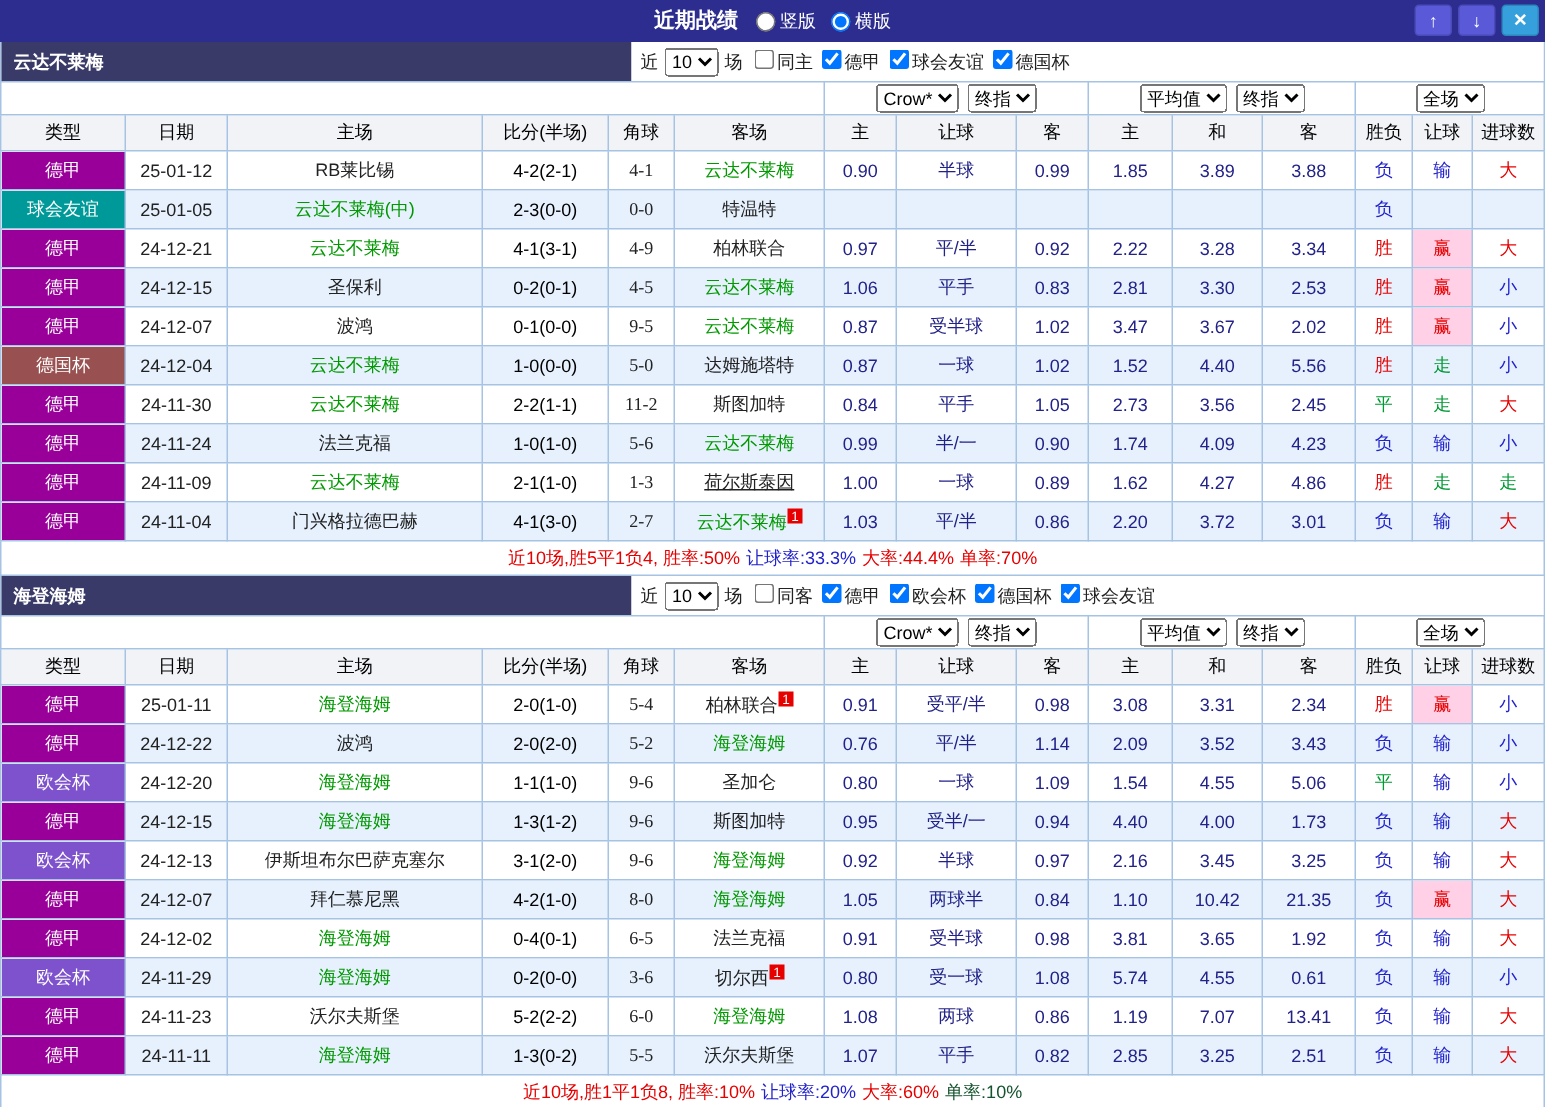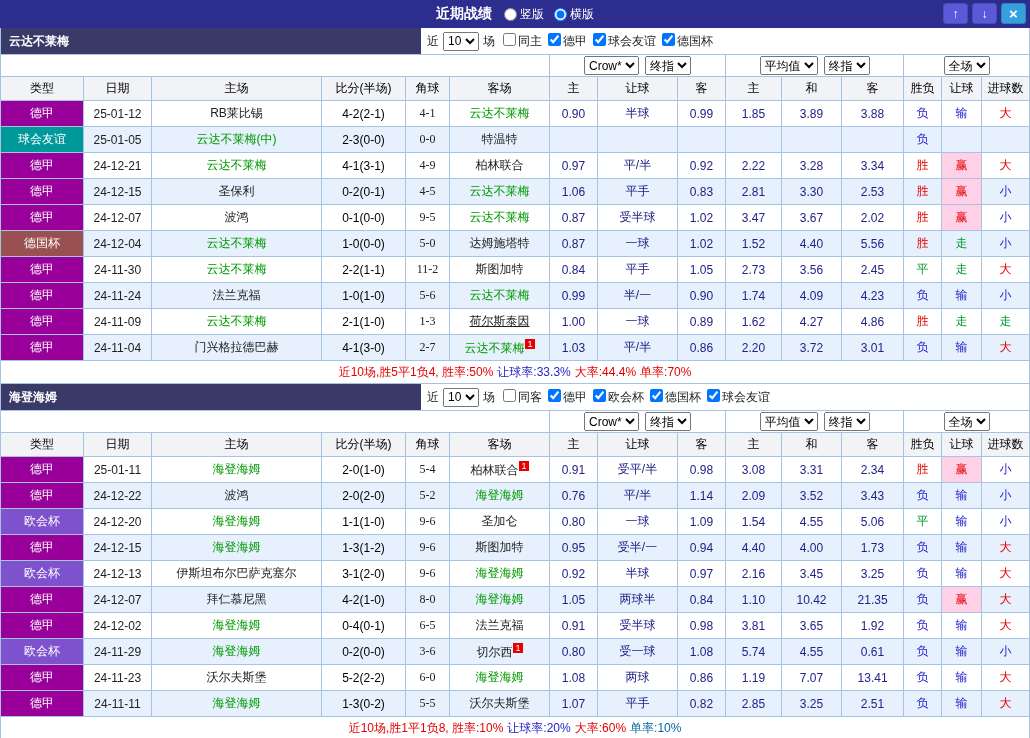--- a/index.html
+++ b/index.html
@@ -615,19 +615,19 @@
               <td class="odds">2.85</td>
               <td class="odds">3.25</td>
               <td class="odds">2.51</td>
               <td class="res-cell" style="color: rgb(35, 35, 204);">负</td>
               <td class="res-cell" style="color: rgb(35, 35, 204);">输</td>
               <td class="res-cell" style="color: rgb(230, 0, 0);">大</td>
             </tr>
           </tbody>
       <tfoot>
         <tr class="summary-row">
-          <td colspan="15"><span style="color: rgb(230, 0, 0);">近10场,胜1平1负8, 胜率:10%</span><span style="color: rgb(35, 35, 204);">让球率:20%</span><span style="color: rgb(230, 0, 0);">大率:60%</span><span style="color: #0369a1;">单率:10%</span></td>
+          <td colspan="15"><span style="color: rgb(230, 0, 0);">近10场,胜1平1负8, 胜率:10%</span><span style="color: rgb(35, 35, 204);">让球率:20%</span><span style="color: rgb(230, 0, 0);">大率:60%</span><span style="color: #14532d;">单率:10%</span></td>
         </tr>
       </tfoot>
     </table>
   </section>
 </div>
 </div>
 
 </body></html>

